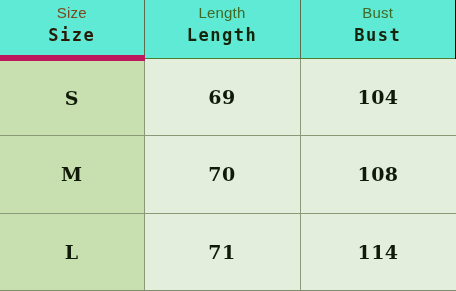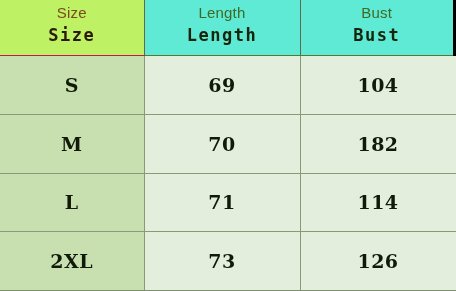--- a/index.html
+++ b/index.html
@@ -40,29 +40,29 @@
     margin: 0;
     height: 55px;
     vertical-align: top;
     text-align: center;
     border-right: 1px solid #5d6b4a;
     border-bottom: 1px solid #7a5a28;
     box-sizing: border-box;
     position: relative;
   }
   .chart-table th.th-size {
-    background: #bef264;
-    border-bottom: 1px solid #be185d;
+    background: #5eead4;
+    border-bottom: 6px solid #be185d;
   }
   .chart-table th.th-green {
     background: #5eead4;
     border-bottom: 1px solid #4e7c31;
   }
   .chart-table th:last-child {
-    border-right: 6px solid #000000;
+    border-right: 2px solid #000000;
   }
 
   
   .hdr-stack {
     display: block;
     position: relative;
     width: 100%;
     height: 55px;
   }
   .hdr-ghost {
@@ -163,27 +163,22 @@
     </thead>
     <tbody>
       <tr>
         <td class="cell-size">S</td>
         <td class="cell-value">69</td>
         <td class="cell-value">104</td>
       </tr>
       <tr>
         <td class="cell-size">M</td>
         <td class="cell-value">70</td>
-        <td class="cell-value">182</td>
+        <td class="cell-value">108</td>
       </tr>
       <tr>
         <td class="cell-size">L</td>
         <td class="cell-value">71</td>
         <td class="cell-value">114</td>
       </tr>
-      <tr>
-        <td class="cell-size">2XL</td>
-        <td class="cell-value">73</td>
-        <td class="cell-value">126</td>
-      </tr>
     </tbody>
   </table>
 </div>
 
 </body></html>

